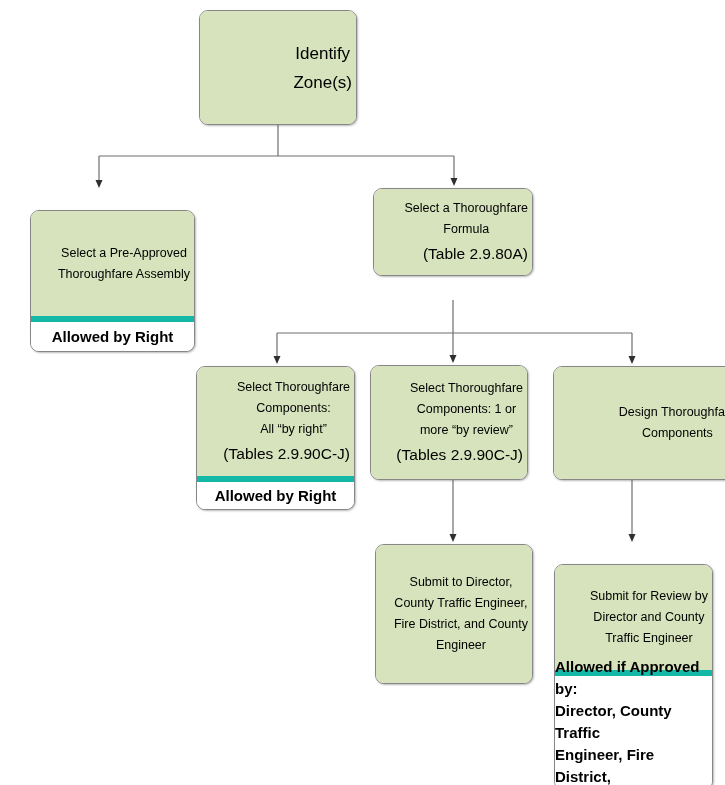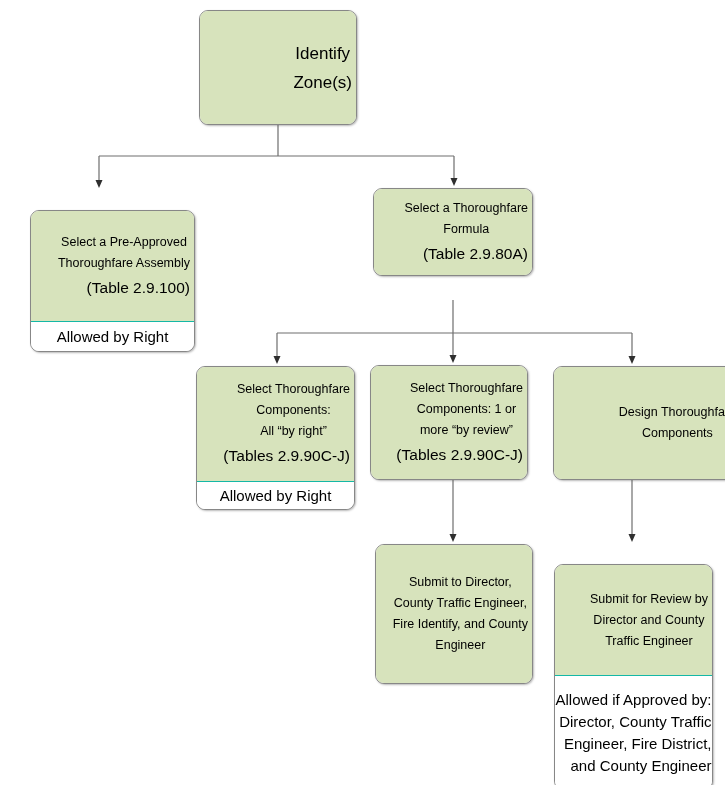--- a/index.html
+++ b/index.html
@@ -49,28 +49,29 @@
     font-size: 17px;
     line-height: 29px;
   }
   .ref-text {
     white-space: pre-line;
     font-size: 15.5px;
     line-height: 27px;
   }
   .node-footer {
     background: var(--footer-bg, #ffffff);
-    border-top: 1px solid #14b8a6;
+    border-top: 6px solid #14b8a6;
     flex: 0 0 auto;
     display: flex;
     justify-content: center;
     align-items: center;
-    text-align: right;
+    text-align: left;
     font-size: 15px;
     white-space: pre-line;
+    font-weight: bold;
   }
   .node-footer.small {
     font-size: 15px;
     line-height: 22px;
   }
   
   #node-identify        { left: 199px; top: 10px;  width: 158px; height: 115px; }
   #node-preapproved     { left: 30px;  top: 190px; width: 165px; height: 142px; margin-top: 20px; }
   #node-preapproved     .node-footer { height: 29px; }
   #node-formula         { left: 373px; top: 188px; width: 160px; height: 88px; }
@@ -110,21 +111,20 @@
     <div class="node-body">
       <div class="body-text">Identify
 Zone(s)</div>
     </div>
   </div>
 
   <div class="node" id="node-preapproved">
     <div class="node-body">
       <div class="body-text">Select a Pre-Approved
 Thoroughfare Assembly</div>
-      <div class="ref-text">(Table 2.9.100)</div>
     </div>
     <div class="node-footer">Allowed by Right</div>
   </div>
 
   <div class="node" id="node-formula">
     <div class="node-body">
       <div class="body-text">Select a Thoroughfare
 Formula</div>
       <div class="ref-text">(Table 2.9.80A)</div>
     </div>
@@ -153,21 +153,21 @@
     <div class="node-body">
       <div class="body-text">Design Thoroughfare
 Components</div>
     </div>
   </div>
 
   <div class="node" id="node-submit-director">
     <div class="node-body">
       <div class="body-text">Submit to Director,
 County Traffic Engineer,
-Fire Identify, and County
+Fire District, and County
 Engineer</div>
     </div>
   </div>
 
   <div class="node" id="node-submit-review">
     <div class="node-body">
       <div class="body-text">Submit for Review by
 Director and County
 Traffic Engineer</div>
     </div>

